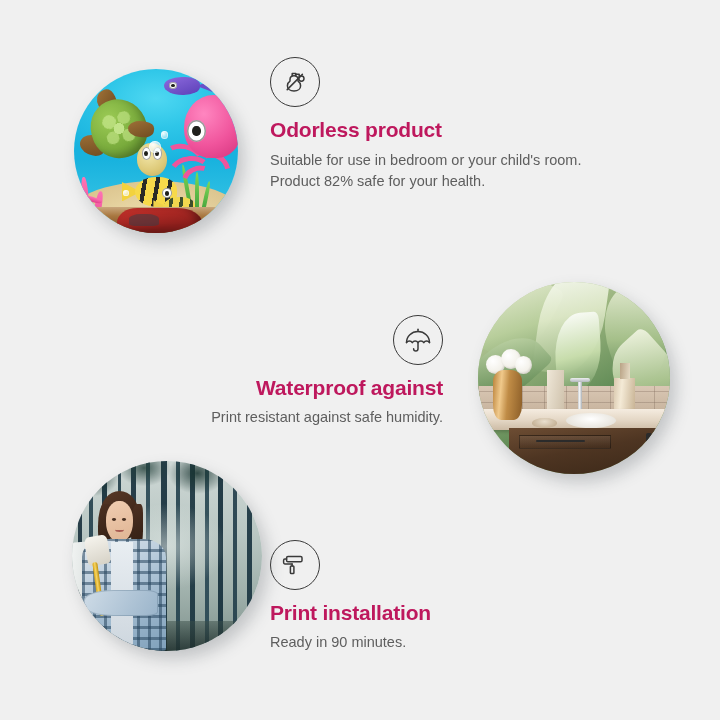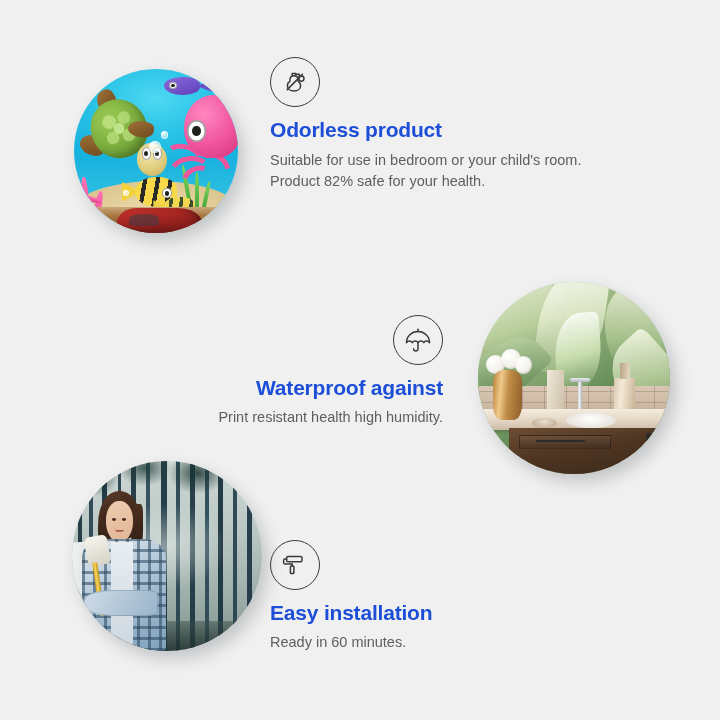--- a/index.html
+++ b/index.html
@@ -416,21 +416,21 @@
     width: 50px; height: 50px;
     border-radius: 50%;
     border: 1.6px solid #3a3a3a;
     display: flex; align-items: center; justify-content: center;
   }
   .icon-badge svg { display: block; }
 
   .feature h2 {
     font-size: 21px;
     font-weight: 700;
-    color: #1d4ed8;
+    color: #be185d;
     letter-spacing: -0.2px;
     line-height: 1.15;
     white-space: nowrap;
   }
   .feature p {
     font-size: 14.5px;
     font-weight: 400;
     color: #5e5e5e;
     line-height: 1.45;
   }
@@ -536,21 +536,21 @@
   <div class="feature" id="feature-waterproof">
     <div class="icon-badge">
       <svg width="32" height="32" viewBox="0 0 32 32" fill="none" stroke="#3a3a3a" stroke-width="1.5" stroke-linecap="round" stroke-linejoin="round">
         <path d="M4.5 18.6c0-6.3 5.1-11 11.5-11s11.5 4.7 11.5 11"></path>
         <path d="M4.5 18.6c1.4-2.3 4.4-2.3 5.8 0 1.4-2.3 4.4-2.3 5.7 0 1.4-2.3 4.4-2.3 5.8 0 1.3-2.3 4.3-2.3 5.7 0"></path>
         <path d="M16 18.6v6.1c0 1.3-1 2.3-2.2 2.3-1.2 0-2.2-1-2.2-2.3"></path>
         <line x1="16" y1="7.6" x2="16" y2="5.2"></line>
       </svg>
     </div>
     <h2>Waterproof against</h2>
-    <p>Print resistant health high humidity.</p>
+    <p>Print resistant against safe humidity.</p>
   </div>
 
   <div class="medallion" id="medallion-bathroom">
     <div class="art">
       <div class="bath-wall"></div>
       <div class="bath-leaf l1"></div>
       <div class="bath-leaf l2"></div>
       <div class="bath-leaf l3"></div>
       <div class="bath-leaf l4"></div>
       <div class="bath-leaf l5"></div>
@@ -601,17 +601,17 @@
 
   <div class="feature" id="feature-installation">
     <div class="icon-badge">
       <svg width="32" height="32" viewBox="0 0 32 32" fill="none" stroke="#3a3a3a" stroke-width="1.5" stroke-linecap="round" stroke-linejoin="round">
         <rect x="7.6" y="7.4" width="15.4" height="5.4" rx="1.4"></rect>
         <path d="M7.6 10.1H5.8c-.7 0-1.2.6-1.2 1.3v2.2c0 .7.5 1.3 1.2 1.3h7.3"></path>
         <path d="M13.1 14.9v2.1"></path>
         <rect x="11.4" y="17" width="3.5" height="7.6" rx="0.8"></rect>
       </svg>
     </div>
-    <h2>Easy installation</h2>
-    <p>Ready in 60 minutes.</p>
+    <h2>Print installation</h2>
+    <p>Ready in 90 minutes.</p>
   </div>
 
 </div>
 
 </body></html>

